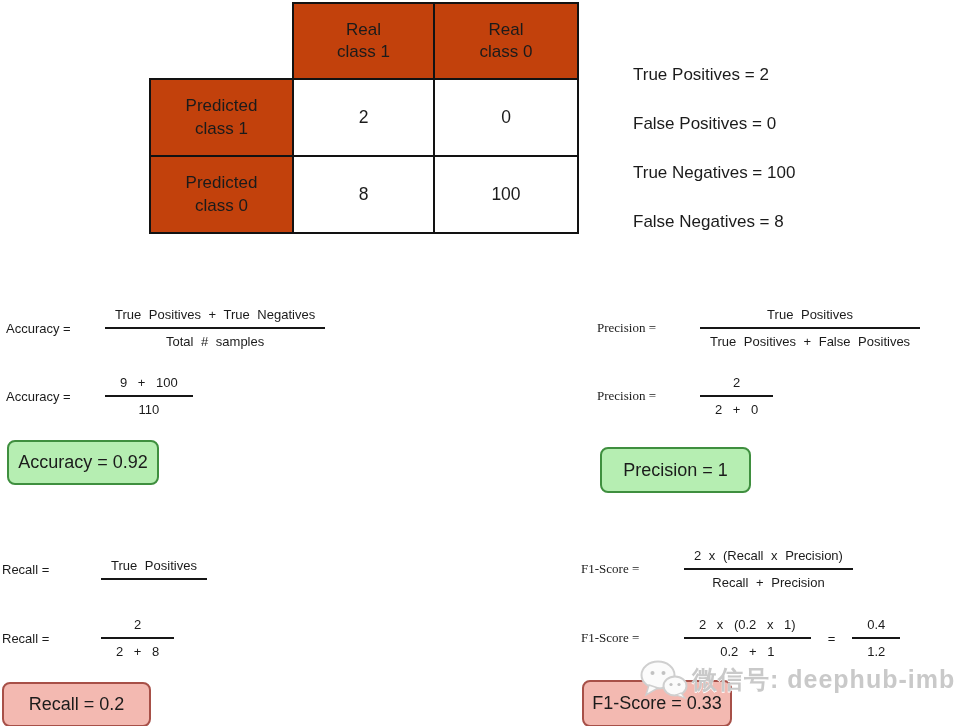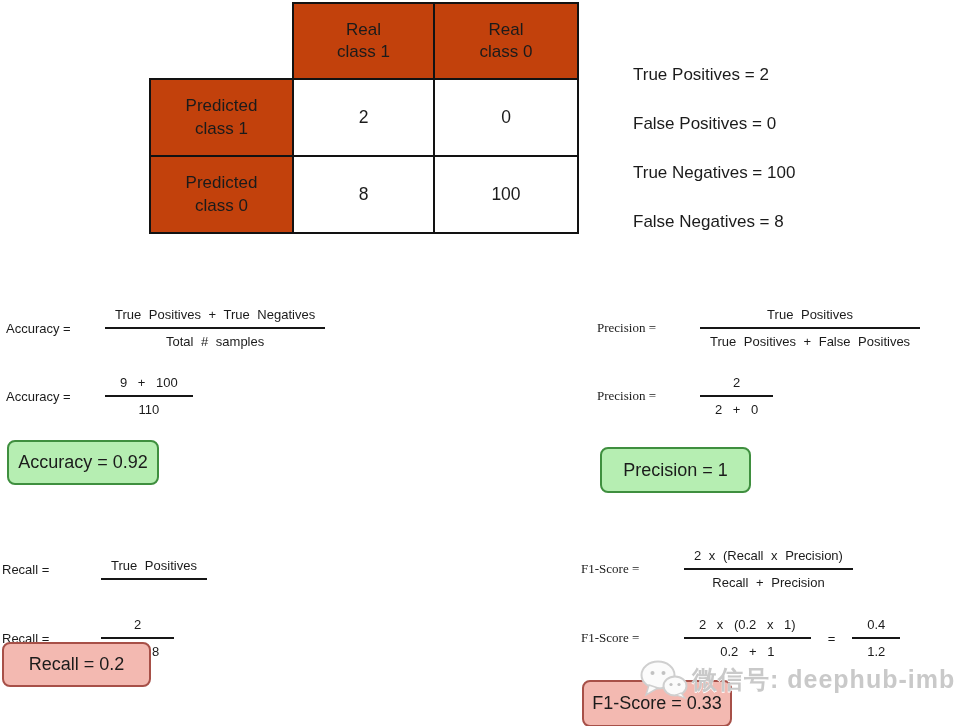--- a/index.html
+++ b/index.html
@@ -139,21 +139,21 @@
     <span class="num">True Positives</span>
   </span>
 </div>
 <div class="formula" style="left:2px;top:606px">
   <span class="flabel lab-l">Recall =</span>
   <span class="frac sub">
     <span class="num">2</span>
     <span class="den">2 + 8</span>
   </span>
 </div>
-<div class="result-box pink" style="left:2px;top:642px;width:145px;height:41px">Recall = 0.2</div>
+<div class="result-box pink" style="left:2px;top:682px;width:145px;height:41px">Recall = 0.2</div>
 
 <div class="formula" style="left:581px;top:537px">
   <span class="flabel lab-r">F1-Score =</span>
   <span class="frac fx">
     <span class="num">2 x (Recall x Precision)</span>
     <span class="den">Recall + Precision</span>
   </span>
 </div>
 <div class="formula" style="left:581px;top:606px">
   <span class="flabel lab-r">F1-Score =</span>

